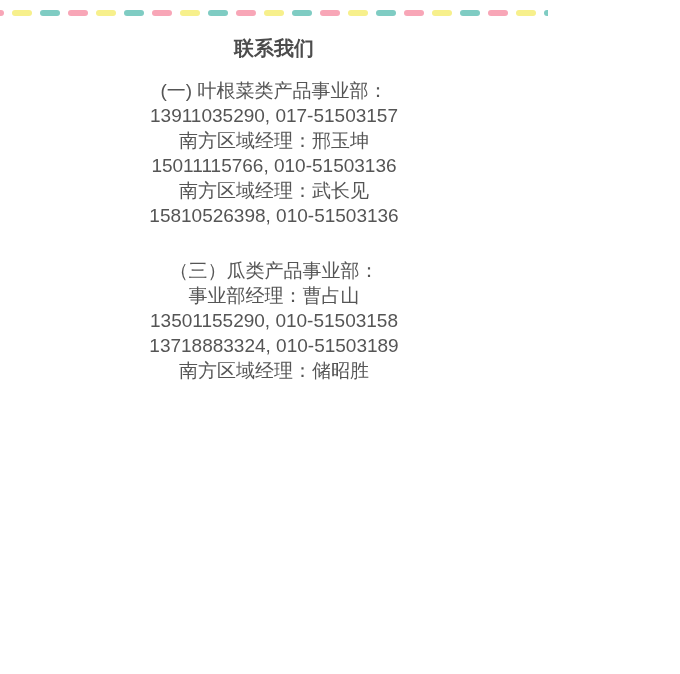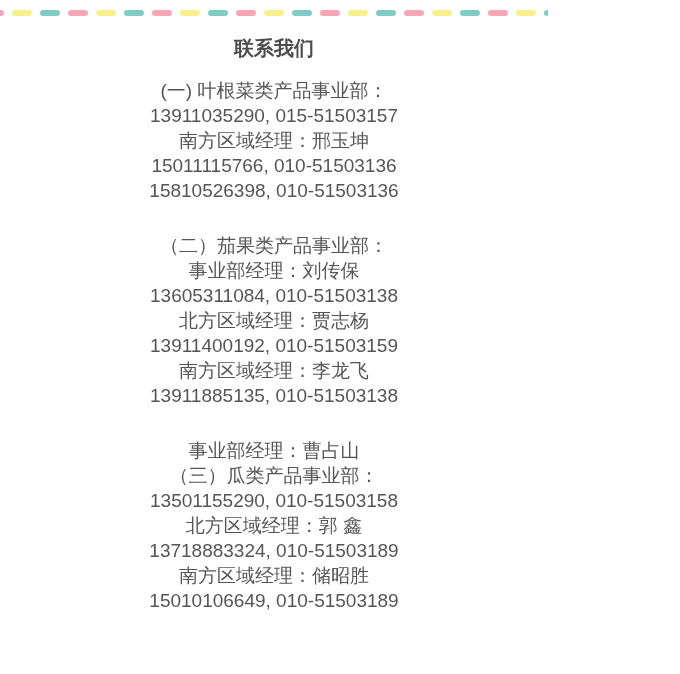--- a/index.html
+++ b/index.html
@@ -76,37 +76,27 @@
       <span class="dash" style="background: rgb(127, 204, 195);"></span>
       <span class="dash" style="background: rgb(248, 166, 183);"></span>
       <span class="dash" style="background: rgb(247, 240, 140);"></span>
       <span class="dash" style="background: rgb(127, 204, 195);"></span>
       <span class="dash" style="background: rgb(248, 166, 183);"></span>
     </div>
   <h2 class="title">联系我们</h2>
   <div class="sections" id="sections">
       <p class="section">
         <span class="line">(一) 叶根菜类产品事业部：</span>
-        <span class="line">13911035290, 015-51503157</span>
+        <span class="line">13911035290, 017-51503157</span>
         <span class="line">南方区域经理：邢玉坤</span>
         <span class="line">15011115766, 010-51503136</span>
+        <span class="line">南方区域经理：武长见</span>
         <span class="line">15810526398, 010-51503136</span>
       </p>
       <p class="section">
-        <span class="line">（二）茄果类产品事业部：</span>
-        <span class="line">事业部经理：刘传保</span>
-        <span class="line">13605311084, 010-51503138</span>
-        <span class="line">北方区域经理：贾志杨</span>
-        <span class="line">13911400192, 010-51503159</span>
-        <span class="line">南方区域经理：李龙飞</span>
-        <span class="line">13911885135, 010-51503138</span>
-      </p>
-      <p class="section">
+        <span class="line">（三）瓜类产品事业部：</span>
         <span class="line">事业部经理：曹占山</span>
-        <span class="line">（三）瓜类产品事业部：</span>
         <span class="line">13501155290, 010-51503158</span>
-        <span class="line">北方区域经理：郭 鑫</span>
         <span class="line">13718883324, 010-51503189</span>
         <span class="line">南方区域经理：储昭胜</span>
-        <span class="line">15010106649, 010-51503189</span>
       </p>
     </div>
 </div>
 
 </body></html>

